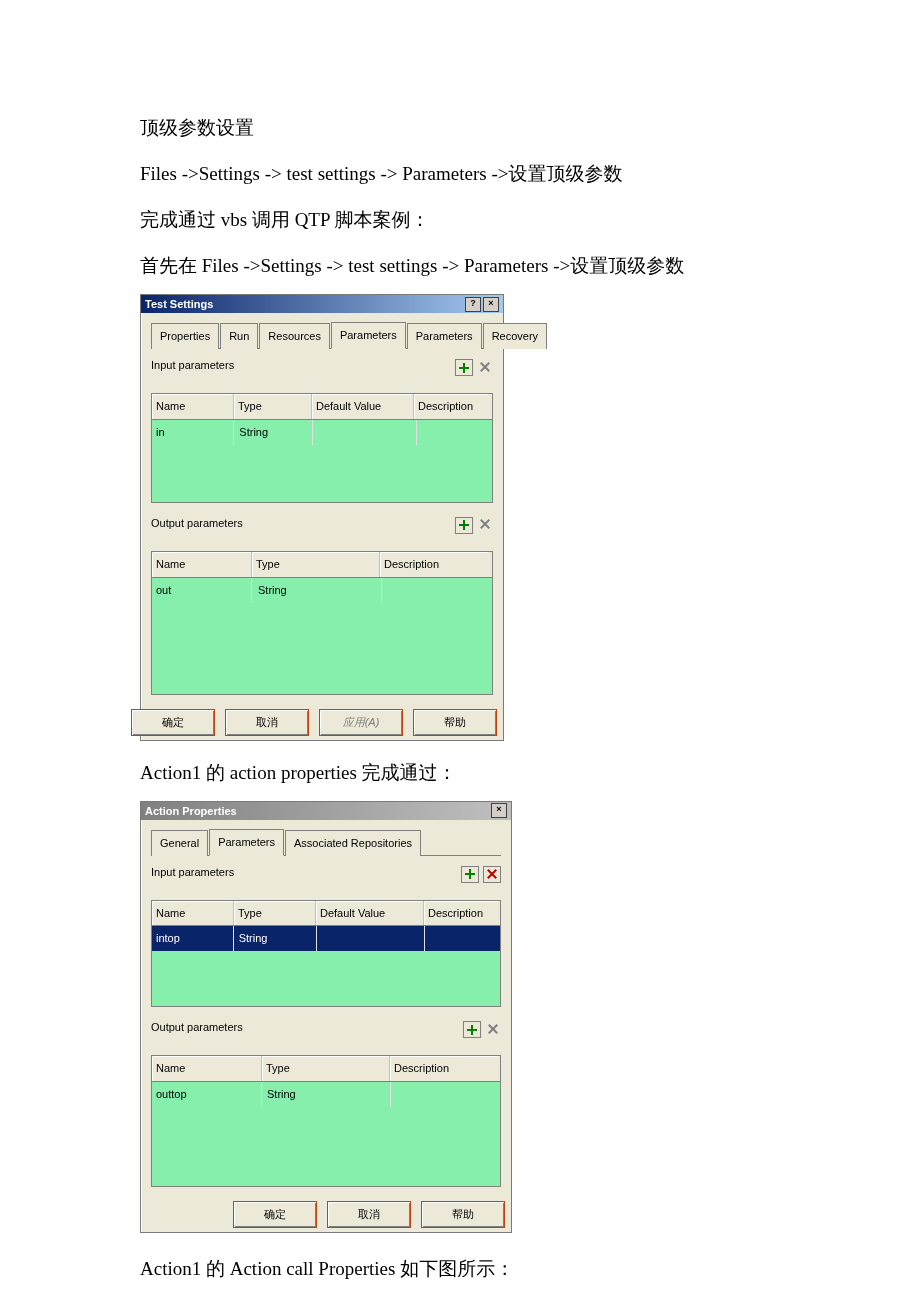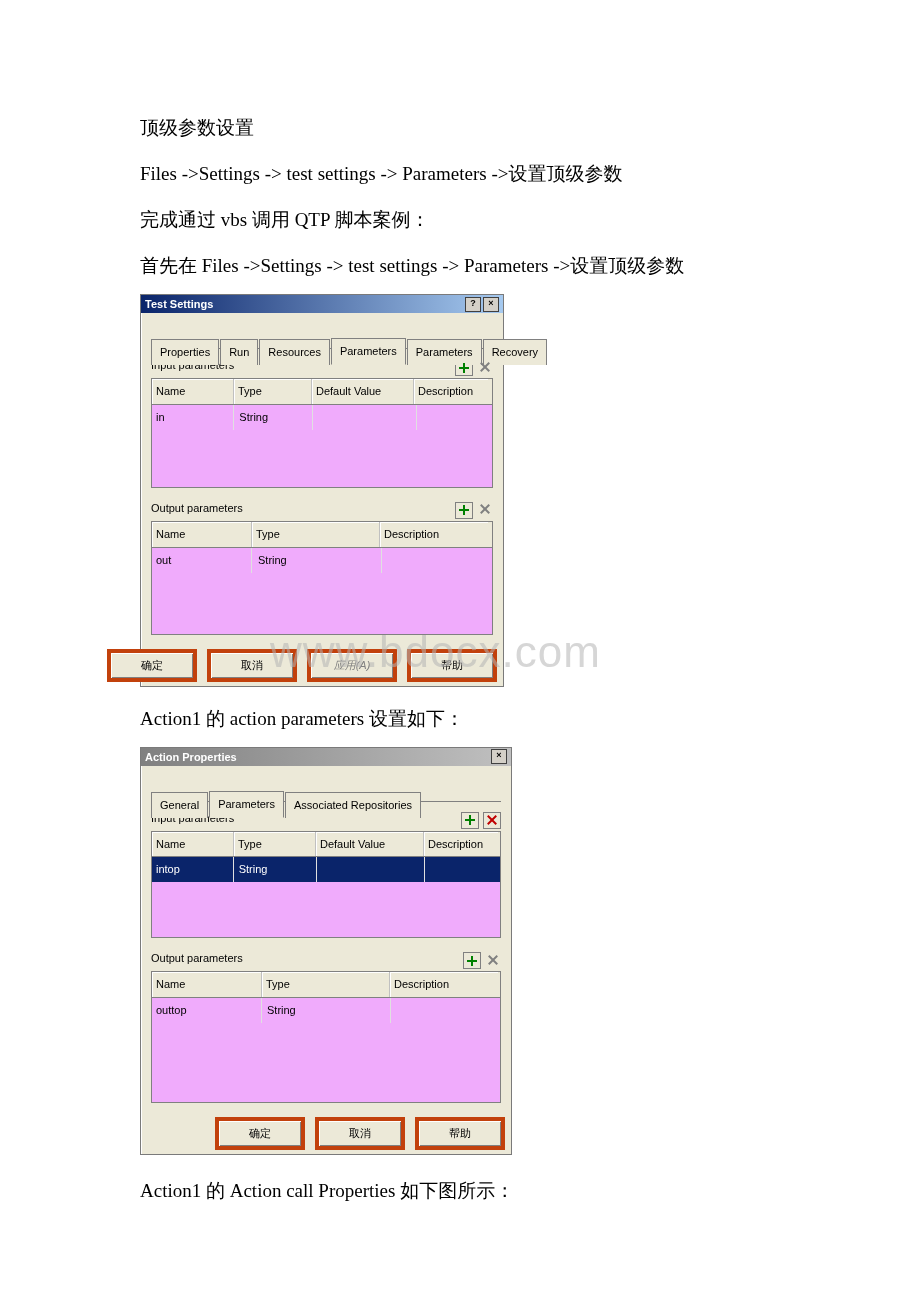--- a/index.html
+++ b/index.html
@@ -89,21 +89,21 @@
     border-bottom: 1px solid #808080;
     margin-bottom: 6px;
   }
   .tab {
     padding: 2px 8px;
     border: 1px solid #808080;
     border-bottom: none;
     background: #ece9d8;
     margin-right: 1px;
     position: relative;
-    top: 17px;
+    top: 1px;
     font-size: 11px;
     cursor: pointer;
   }
   .tab.active {
     background: #ece9d8;
     border-bottom: 1px solid #ece9d8;
     font-weight: normal;
     z-index: 1;
   }
 
@@ -149,22 +149,22 @@
   .x-icon::before, .x-icon::after {
     content: ""; position: absolute; left: 4px; top: -1px; width: 2px; height: 12px; background: #808080;
   }
   .x-icon::before { transform: rotate(45deg); }
   .x-icon::after  { transform: rotate(-45deg); }
   .x-icon.red::before, .x-icon.red::after { background: #c00000; }
 
   
   .grid {
     border: 1px solid #808080;
-    background: #f0abfc;
-    margin-top: 2px;
+    background: #86efac;
+    margin-top: 17px;
   }
   .grid-header {
     display: flex;
     background: #ece9d8;
     border-bottom: 1px solid #808080;
   }
   .grid-header .gh {
     padding: 2px 4px;
     font-size: 11px;
     border-right: 1px solid #c0c0c0;
@@ -196,21 +196,21 @@
     display: flex;
     justify-content: flex-end;
     gap: 10px;
     padding: 8px 6px 4px 6px;
   }
   .win-btn {
     min-width: 62px;
     padding: 2px 10px;
     font-size: 11px;
     background: #ece9d8;
-    border: 4px solid #c2410c;
+    border: 1px solid #c2410c;
     box-shadow: 1px 1px 0 #fff inset, -1px -1px 0 #808080 inset;
     text-align: center;
     cursor: pointer;
   }
   .win-btn.disabled {
     color: #808080;
     cursor: default;
     font-style: italic;
   }
 </style>
@@ -281,41 +281,40 @@
               <span class="x-icon"></span>
             </div>
         </div>
       </div>
       <div class="grid">
         <div class="grid-header">
           <div class="gh" style="width:100px;">Name</div>
           <div class="gh" style="width:128px;">Type</div>
           <div class="gh" style="width:108px;border-right:none;">Description</div>
         </div>
-        <div class="grid-body" style="height:86px;">
+        <div class="grid-body" style="height:116px;">
           <div class="grid-row">
             <div class="gc" style="width:100px;">out</div>
             <div class="gc" style="width:128px;">String</div>
             <div class="gc" style="width:108px;border-right:none;"></div>
           </div>
         </div>
       </div>
     </div>
 
     <div class="dlg-buttons">
       <div class="win-btn">确定</div>
       <div class="win-btn">取消</div>
       <div class="win-btn disabled">应用(A)</div>
       <div class="win-btn">帮助</div>
     </div>
   </div>
 
-  <div class="watermark">www.bdocx.com</div>
-
-  <p class="doc-text">Action1 的 action parameters 设置如下：</p>
+
+  <p class="doc-text">Action1 的 action properties 完成通过：</p>
 
   <div class="dialog" style="width:370px;">
     <div class="dialog-title gray">
       <span>Action Properties</span>
       <div class="title-controls">
         <div class="title-btn">×</div>
       </div>
     </div>
     <div class="dialog-body">
 

